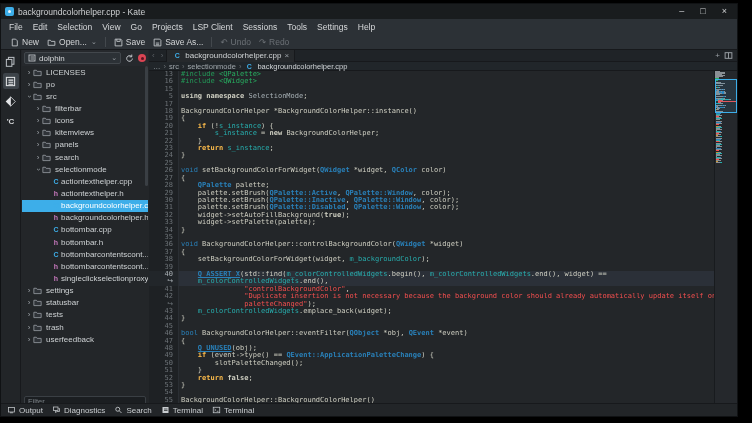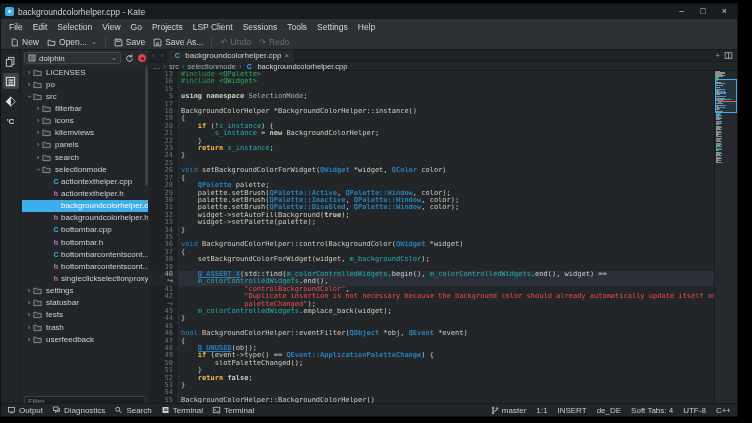--- a/index.html
+++ b/index.html
@@ -671,33 +671,16 @@
           <span class="sbtn">
             <span>
               <svg class="ic" width="9" height="8" viewBox="0 0 16 16" fill="none" stroke="#c9cdd0" stroke-width="1.5">
                 <rect x="1.5" y="2.5" width="13" height="11"></rect>
                 <path d="M4 6l2.5 2L4 10M8.5 10.5H12"></path>
               </svg>
             </span>
             <span>Terminal</span>
           </span>
         </span>
-      <span class="sright">
-        <span class="sritem">
-          <svg class="ic" width="8" height="9" viewBox="0 0 16 16" fill="none" stroke="#c9cdd0" stroke-width="1.7">
-              <circle cx="4" cy="3" r="1.7"></circle>
-              <circle cx="4" cy="13" r="1.7"></circle>
-              <circle cx="12" cy="4" r="1.7"></circle>
-              <path d="M4 5v6M12 6c0 4-8 2-8 5"></path>
-            </svg>
-          <span>master</span>
-        </span>
-        <span class="sritem">1:1</span>
-        <span class="sritem">INSERT</span>
-        <span class="sritem">de_DE</span>
-        <span class="sritem">Soft Tabs: 4</span>
-        <span class="sritem">UTF-8</span>
-        <span class="sritem">C++</span>
-      </span>
     </div>
 
   </div>
 </div>
 
 </body></html>

